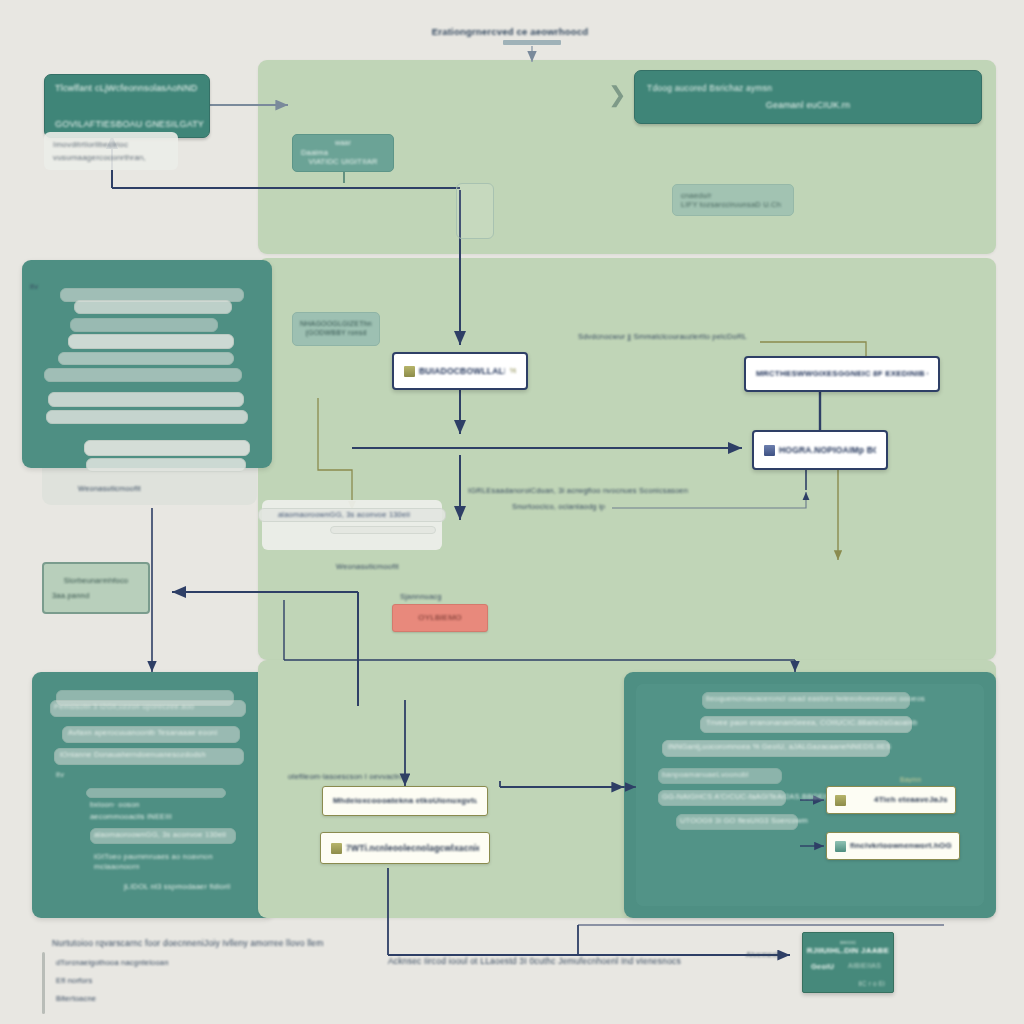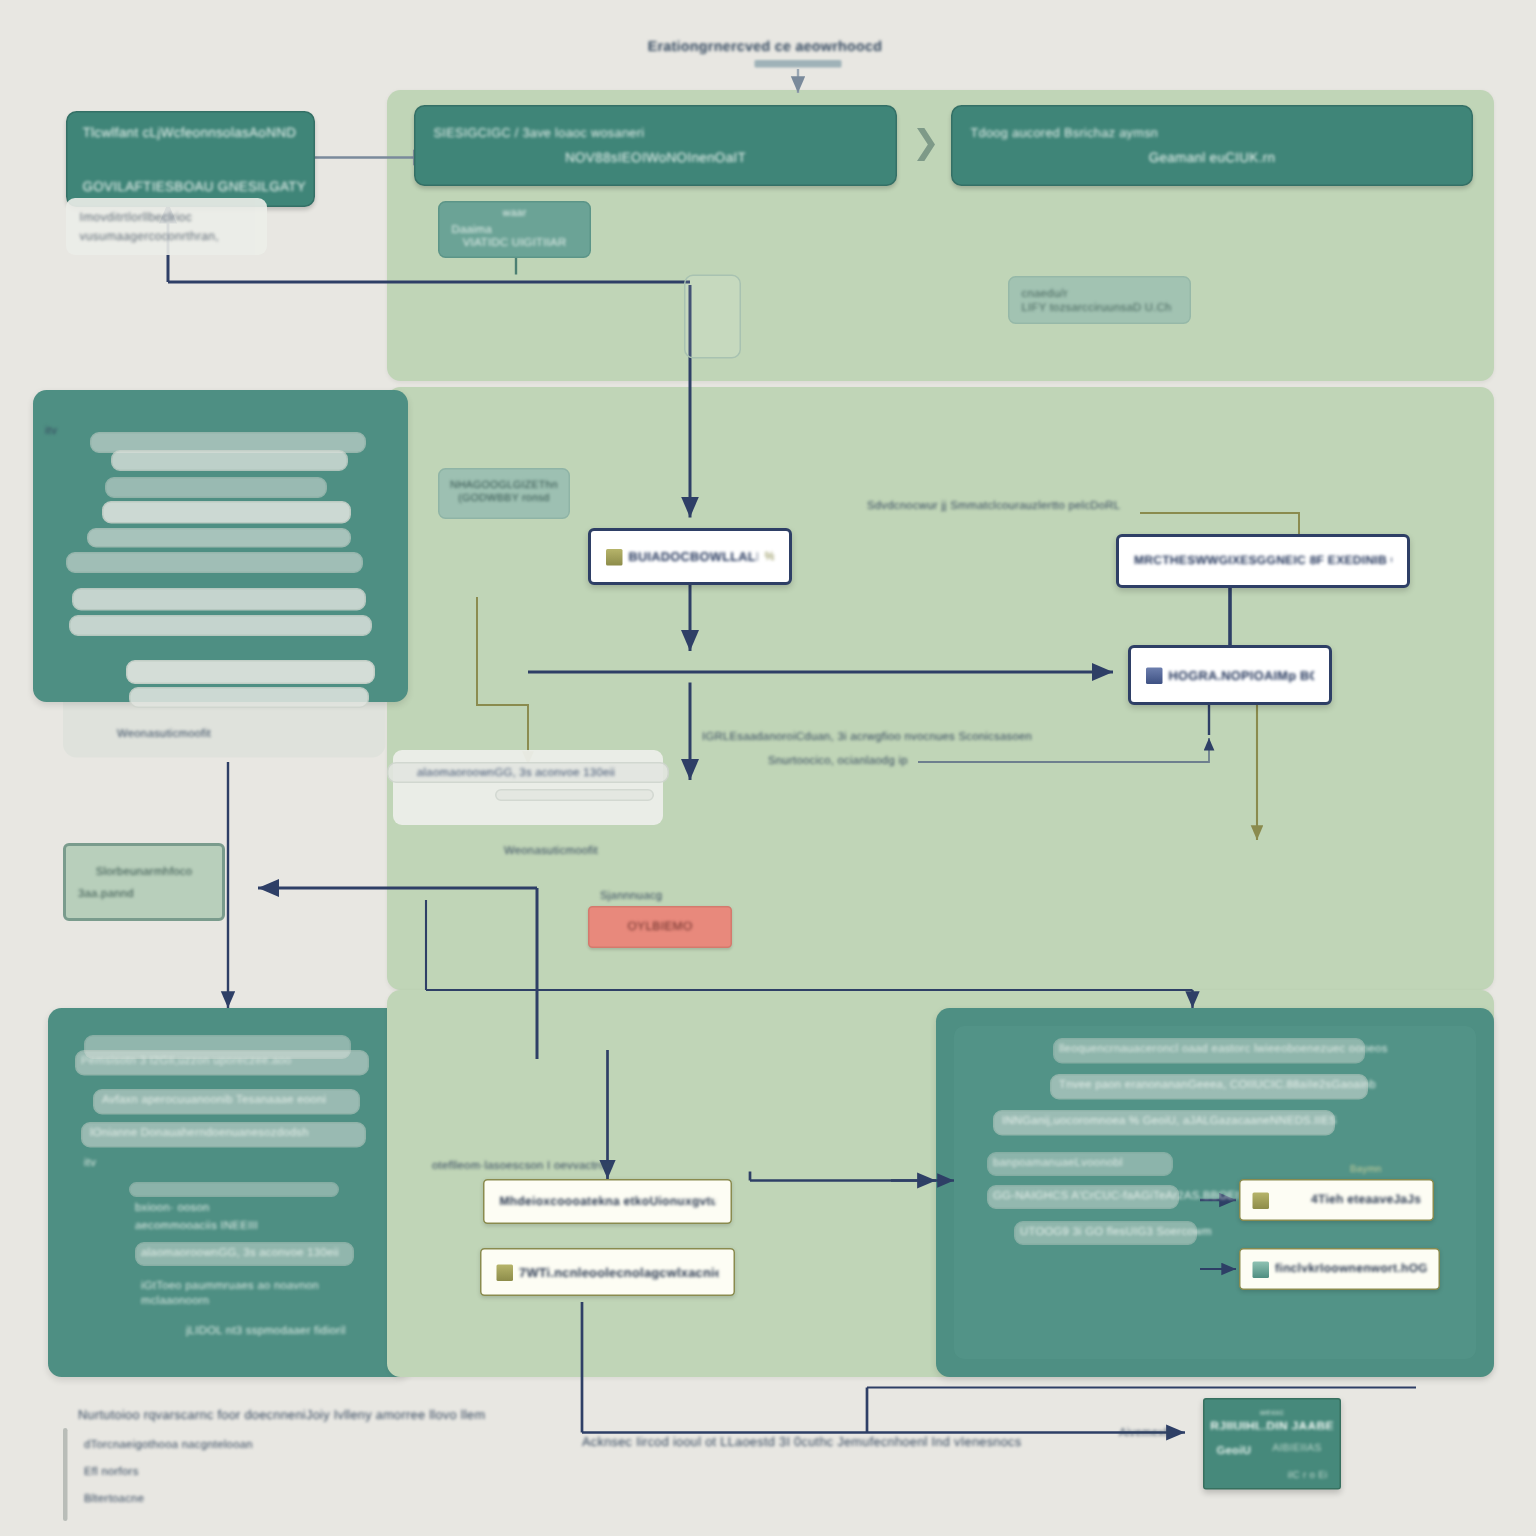--- a/index.html
+++ b/index.html
@@ -199,24 +199,20 @@
   <div class="node n-teal" style="left:44px;top:74px;width:166px;height:64px;padding:8px 10px;flex-direction:column;align-items:flex-start;justify-content:center;gap:20px;">
     <div class="lbl txt">Tlcwlfant cLjWcfeonnsolasAoNND</div>
     <div class="lbl txt" style="margin-top:5px;">GOVILAFTIESBOAU GNESILGATY</div>
   </div>
 
   <div class="node n-ghost-white" style="left:44px;top:132px;width:134px;height:38px;padding:5px 9px;flex-direction:column;align-items:flex-start;justify-content:center;opacity:.9;">
     <div class="lbl txt" style="font-size:8px;">Imovditrtlorllbeclrioc</div>
     <div class="lbl txt" style="font-size:8px;margin-top:3px;">vusumaagercoconrthran,</div>
   </div>
 
-  <div class="node n-teal" style="left:276px;top:70px;width:322px;height:54px;padding:6px 12px;flex-direction:column;align-items:flex-start;justify-content:center;">
-    <div class="lbl txt" style="font-size:8.5px;opacity:.95;">SIESIGCIGC / 3ave loaoc wosaneri</div>
-    <div class="lbl txt" style="margin-top:7px;align-self:center;">NOV88sIEOIWoNOInenOaIT</div>
-  </div>
 
   <div class="chev" style="left:608px;top:82px;">❯</div>
 
   <div class="node n-teal" style="left:634px;top:70px;width:348px;height:54px;padding:6px 12px;flex-direction:column;align-items:flex-start;justify-content:center;">
     <div class="lbl txt" style="font-size:8.5px;opacity:.95;">Tdoog aucored Bsrichaz aymsn</div>
     <div class="lbl txt" style="margin-top:7px;align-self:center;">Geamanl euCIUK.rn</div>
   </div>
 
   <div class="node n-teal-soft" style="left:292px;top:134px;width:102px;height:38px;padding:4px 8px;flex-direction:column;align-items:flex-start;justify-content:center;">
     <div class="lbl txt" style="font-size:7px;align-self:center;">waar</div>

